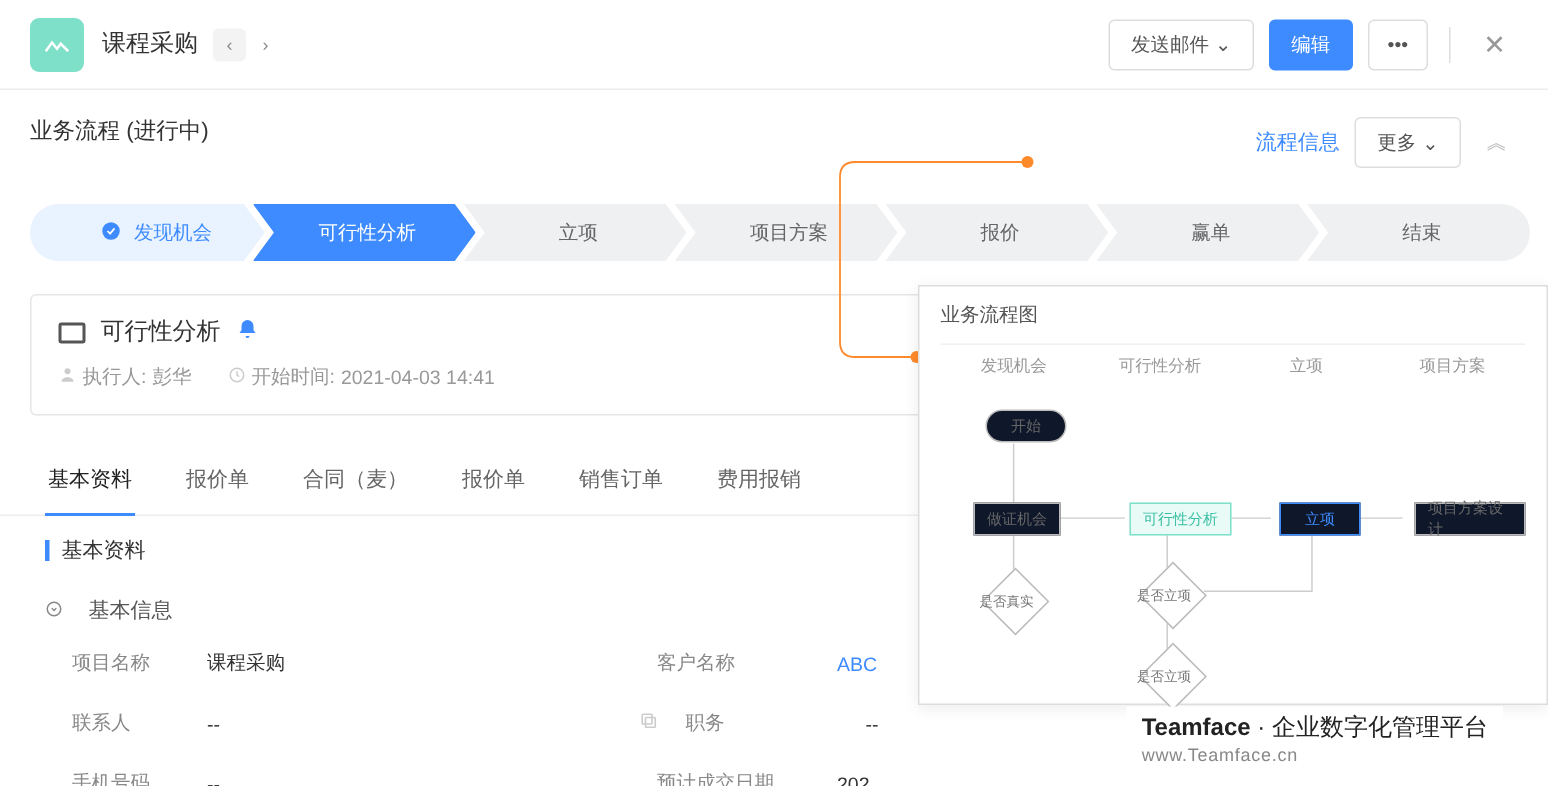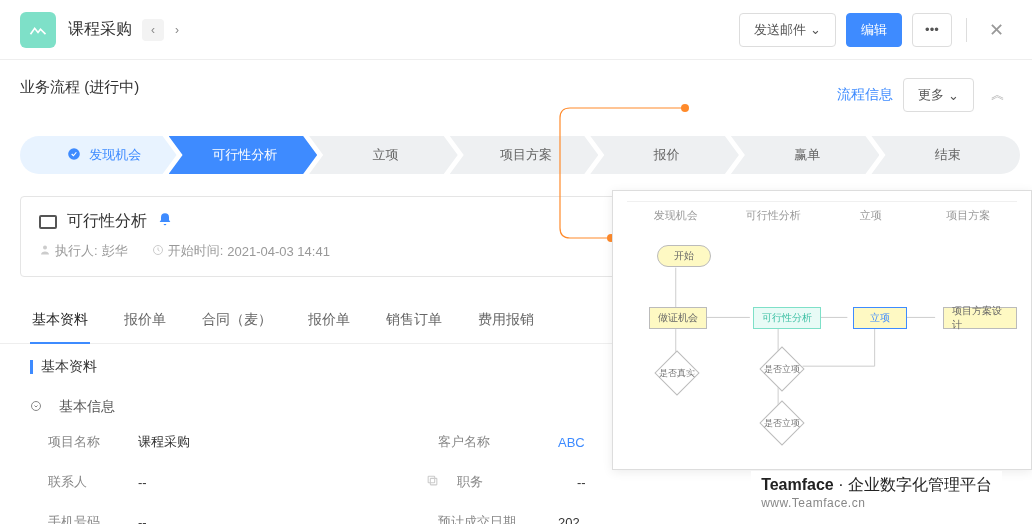--- a/index.html
+++ b/index.html
@@ -190,33 +190,33 @@
   .flow-canvas {
     position: relative;
     height: 210px;
     margin-top: 6px;
   }
   .node {
     position: absolute;
     height: 22px;
     min-width: 54px;
     border: 1px solid #bbb;
-    background: #fef9c3;
+    background: #0f172a;
     font-size: 10px;
     color: #666;
     display: flex; align-items: center; justify-content: center;
     padding: 0 8px;
   }
   .node.start { border-radius: 11px; }
   .node.hl { border-color: #7ee0c8; background: #e8fbf6; color: #3bbfa3; }
   .node.blue { border-color: #3e8bff; color: #3e8bff; }
   .diamond {
     position: absolute;
     width: 48px; height: 48px;
-    display: flex; align-items: center; justify-content: center;
+    display: flex; align-items: center; justify-content: flex-start;
   }
   .diamond::before {
     content: "";
     position: absolute; inset: 8px;
     border: 1px solid #bbb;
     background: #fff;
     transform: rotate(45deg);
   }
   .diamond span {
     position: relative;
@@ -410,20 +410,21 @@
   </div>
 </div>
 
 <svg class="connector" width="1032" height="524" style="left:0;top:0">
   <path d="M 685 108 L 570 108 Q 560 108 560 118 L 560 228 Q 560 238 570 238 L 610 238" stroke="#ff8a2b" stroke-width="1.2" fill="none"></path>
 </svg>
 <div class="dot" style="left:681px;top:104px"></div>
 <div class="dot" style="left:607px;top:234px"></div>
 
 <div class="flow-panel">
+  <div class="flow-title">业务流程图</div>
   <div class="flow-headers">
     <div>发现机会</div>
     <div>可行性分析</div>
     <div>立项</div>
     <div>项目方案</div>
   </div>
   <div class="flow-canvas">
     <svg class="wires" viewBox="0 0 400 210">
       <g stroke="#ccc" stroke-width="1" fill="none">
         <line x1="50" y1="37" x2="50" y2="78"></line>

